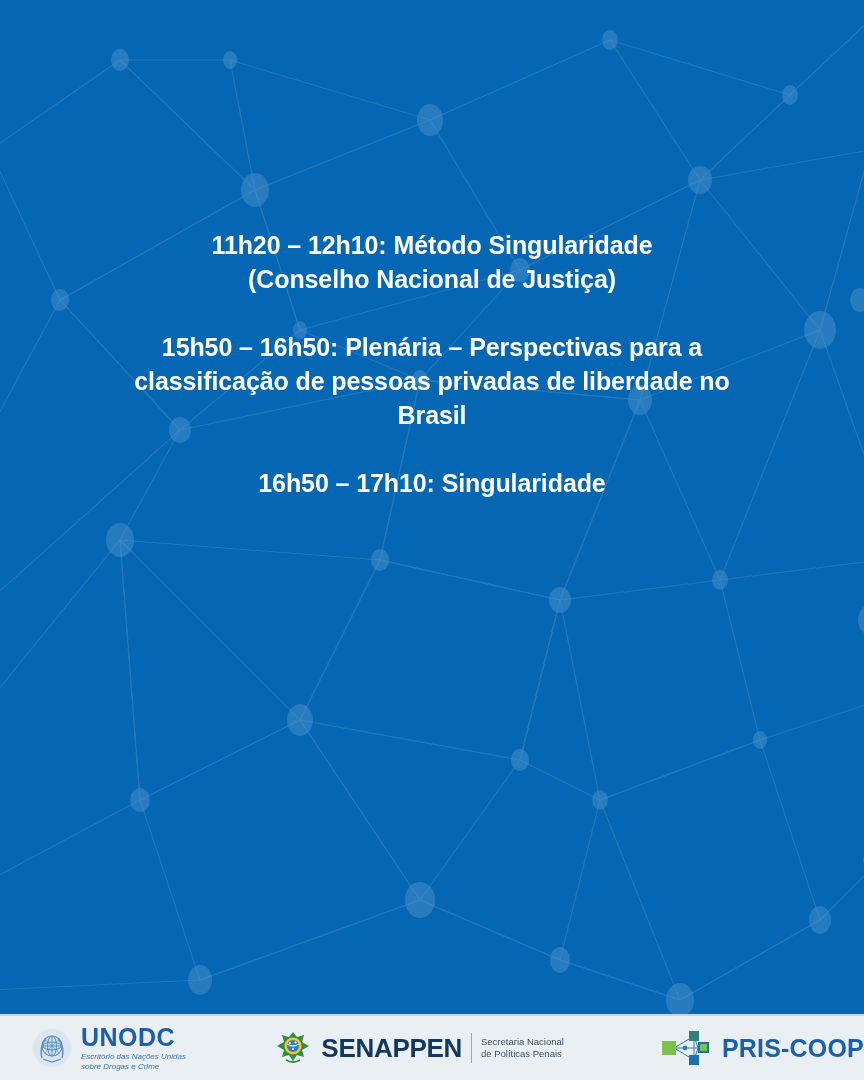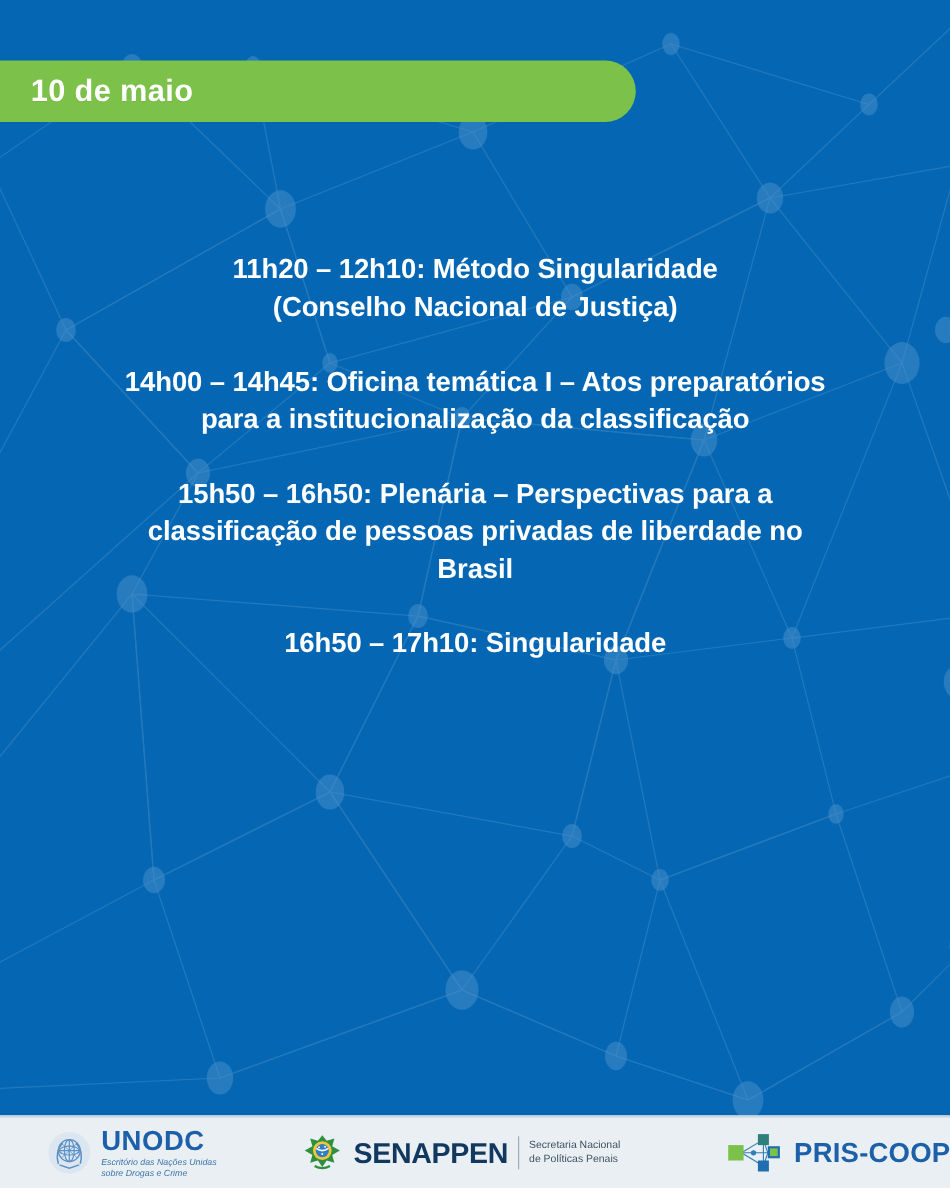--- a/index.html
+++ b/index.html
@@ -78,21 +78,20 @@
     position: absolute;
     left: 0;
     top: 1014px;
     width: 864px;
     height: 66px;
     background: #eaeff3;
     border-top: 2px solid #c9d6e2;
     box-sizing: border-box;
     display: flex;
     align-items: center;
-    padding-left: 11px;
   }
   .logo-group {
     display: flex;
     align-items: center;
   }
   #logo-unodc {
     margin-left: 32px;
   }
   #logo-unodc .unodc-text-wrap {
     margin-left: 9px;
@@ -226,29 +225,24 @@
       <ellipse cx="560" cy="960" rx="10" ry="13"></ellipse>
       <ellipse cx="680" cy="1000" rx="14" ry="17"></ellipse>
       <ellipse cx="820" cy="920" rx="11" ry="14"></ellipse>
       <ellipse cx="870" cy="860" rx="7" ry="9"></ellipse>
       <ellipse cx="230" cy="60" rx="7" ry="9"></ellipse>
       <ellipse cx="880" cy="500" rx="9" ry="11"></ellipse>
       <ellipse cx="870" cy="620" rx="12" ry="15"></ellipse>
     </g>
   </svg>
 
-  <div id="date-banner">
-    <span class="date-text">10 de maio</span>
-  </div>
 
   <div id="schedule">
     <p class="schedule-item">11h20 – 12h10: Método Singularidade
 (Conselho Nacional de Justiça)</p>
-    <p class="schedule-item">14h00 – 14h45: Oficina temática I – Atos preparatórios
-para a institucionalização da classificação</p>
     <p class="schedule-item">15h50 – 16h50: Plenária – Perspectivas para a
 classificação de pessoas privadas de liberdade no
 Brasil</p>
     <p class="schedule-item">16h50 – 17h10: Singularidade</p>
   </div>
 
   <div id="footer">
 
     <div class="logo-group" id="logo-unodc">
       <svg width="40" height="40" viewBox="0 0 40 40" aria-hidden="true">

